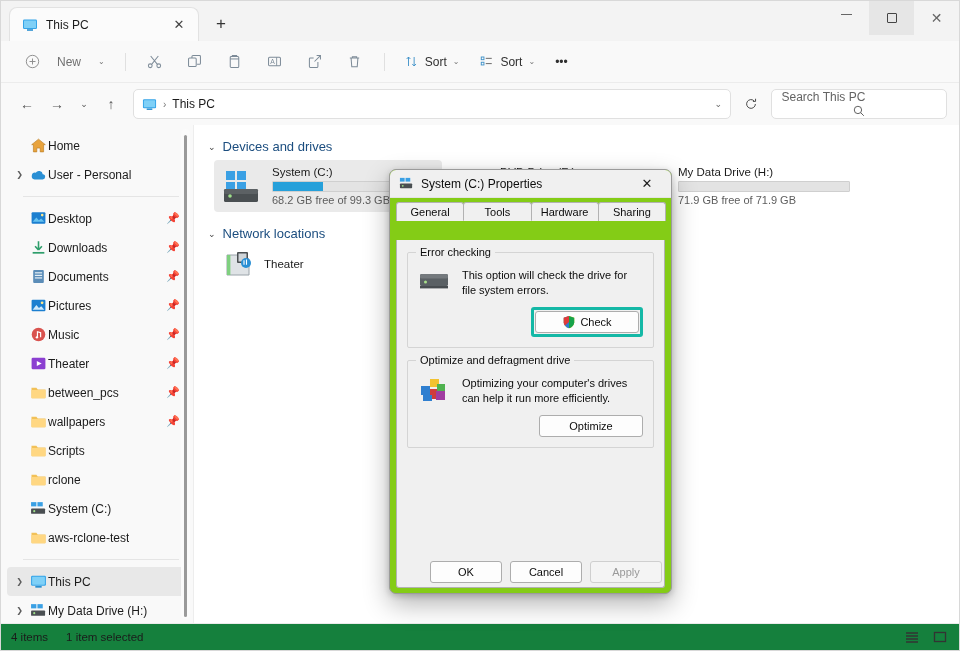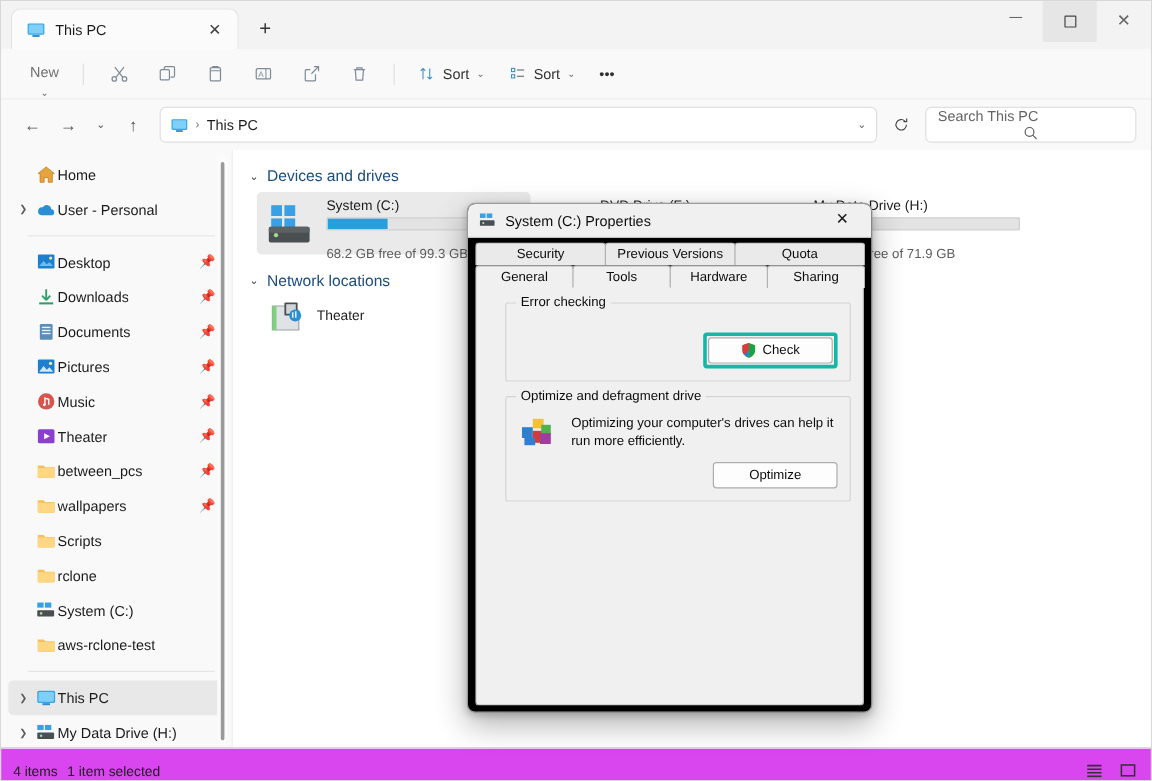--- a/index.html
+++ b/index.html
@@ -54,23 +54,23 @@
   .wc-x { font-size: 14px; color: #666; font-family: "DejaVu Sans", sans-serif; }
 
   
   .cmdbar {
     position: absolute; top: 40px; left: 0; right: 0; height: 42px;
     background: #f9f9f9;
     display: flex; align-items: center; padding-left: 14px; gap: 2px;
     border-bottom: 1px solid #ececec;
   }
   .cmd-new {
-    display: flex; align-items: center; gap: 6px;
+    display: flex; align-items: center; gap: 17px;
     height: 30px; padding: 0 10px; border-radius: 5px;
-    font-size: 12px; color: #707070; flex-direction: column;
+    font-size: 12px; color: #707070;
   }
   .cmd-btn {
     width: 38px; height: 30px; border-radius: 5px;
     display: flex; align-items: center; justify-content: center;
     color: #7d8b98;
   }
   .cmd-txtbtn {
     display: flex; align-items: center; gap: 6px;
     height: 30px; padding: 0 9px; border-radius: 5px;
     font-size: 12px; color: #303030;
@@ -164,40 +164,40 @@
   .drive.sel { background: #eaeaea; }
   .drive-icon { width: 40px; flex: 0 0 40px; padding-top: 3px; }
   .drive-meta { flex: 1; min-width: 0; }
   .drive-name { font-size: 11.5px; color: #1b1b1b; white-space: nowrap; overflow: hidden; }
   .drive-bar {
     height: 11px; margin-top: 3px;
     background: #e3e3e3; border: 1px solid #cfcfcf; border-radius: 1px;
     position: relative; overflow: hidden;
   }
   .drive-bar > i { display: block; height: 100%; background: #26a0da; }
-  .drive-free { font-size: 11px; color: #5d5d5d; margin-top: 14px; white-space: nowrap; }
+  .drive-free { font-size: 11px; color: #5d5d5d; margin-top: 2px; white-space: nowrap; }
   .netitem {
     display: flex; align-items: center; gap: 8px;
     margin-left: 14px; margin-top: 6px; font-size: 11.5px; color: #1b1b1b;
   }
 
   
   .statusbar {
     position: absolute; left: 0; right: 0; bottom: 0; height: 27px;
-    background: #d946ef; border-top: 1px solid #ebebeb;
-    display: flex; align-items: flex-end; padding: 0 10px;
-    font-size: 11.5px; color: #1b1b1b; gap: 8px;
+    background: #15803d; border-top: 1px solid #ebebeb;
+    display: flex; align-items: center; padding: 0 10px;
+    font-size: 11.5px; color: #1b1b1b; gap: 18px;
   }
   .statusbar .sright { margin-left: auto; display: flex; gap: 10px; align-items: center; }
   .viewtoggle { width: 18px; height: 16px; display: flex; align-items: center; justify-content: center; color: #333; }
 
   
   .dialog {
-    position: absolute; left: 388px; top: 168px; width: 338px; height: 425px;
-    background: #000000;
+    position: absolute; left: 388px; top: 168px; width: 283px; height: 425px;
+    background: #84cc16;
     border: 1px solid #9b9b9b;
     border-radius: 7px;
     box-shadow: 0 10px 26px rgba(0,0,0,.30), 0 2px 6px rgba(0,0,0,.18);
     font-family: "Liberation Sans", sans-serif;
     overflow: hidden;
   }
   .dlg-title {
     height: 28px; background: #f0f0f0;
     display: flex; align-items: center; gap: 7px; padding: 0 4px 0 9px;
     border-bottom: 1px solid #e4e4e4;
@@ -216,21 +216,21 @@
     border: 1px solid #b2b2b2; border-bottom: none;
     border-radius: 3px 3px 0 0;
     margin-right: -1px;
   }
   .tabrow.back .dtab { background: #eaeaea; }
   .dtab.active { background: #f0f0f0; border-bottom: 1px solid #f0f0f0; position: relative; z-index: 3; }
   .panel {
     margin: 0 6px; height: 348px;
     background: #f0f0f0; border: 1px solid #b2b2b2; border-top: none;
     border-radius: 0 0 3px 3px;
-    position: relative; padding: 12px 10px 0 24px;
+    position: relative; padding: 12px 10px 0 10px;
   }
   .groupbox {
     border: 1px solid #d4d4d4; border-radius: 2px;
     position: relative; padding: 14px 10px 10px 10px; margin-bottom: 12px;
   }
   .groupbox > legend {
     position: absolute; top: -7px; left: 8px; background: #f0f0f0;
     padding: 0 4px; font-size: 11px; color: #0c0c0c;
   }
   .gb-row { display: flex; gap: 10px; }
@@ -685,37 +685,43 @@
           <rect x="7" y="2" width="5" height="4" fill="#3aa0e4"></rect>
           <rect x="1" y="8" width="13" height="5" rx="0.8" fill="#4a4f52"></rect>
           <circle cx="4" cy="10.5" r="1" fill="#9fe08a"></circle>
         </svg>
       </span>
       <span class="dt-text">System (C:) Properties</span>
       <span class="dlg-close">✕</span>
     </div>
 
     <div class="tabs">
-      <div class="tabrow back" id="tabrow-back">
-          <div class="dtab">Security</div>
-          <div class="dtab">Previous Versions</div>
-          <div class="dtab">Quota</div>
-        </div>
       <div class="tabrow" id="tabrow-front">
           <div class="dtab">General</div>
           <div class="dtab active">Tools</div>
           <div class="dtab">Hardware</div>
           <div class="dtab">Sharing</div>
         </div>
     </div>
 
     <div class="panel">
 
       <fieldset class="groupbox">
         <legend>Error checking</legend>
+        <div class="gb-row">
+          <div class="gb-icon">
+            <svg width="32" height="24" viewBox="0 0 32 24">
+              <rect x="2" y="5" width="28" height="12" rx="1.6" fill="#5a6064"></rect>
+              <rect x="2" y="5" width="28" height="4.5" rx="1.6" fill="#74797d"></rect>
+              <rect x="2" y="17" width="28" height="2.4" fill="#474c50"></rect>
+              <circle cx="7.5" cy="13" r="1.5" fill="#a8e08a"></circle>
+            </svg>
+          </div>
+          <div class="gb-text">This option will check the drive for file system errors.</div>
+        </div>
         <div class="btnrow">
           <span class="redbox">
             <button class="winbtn" style="min-width:104px">
               <span>
                 <svg width="14" height="14" viewBox="0 0 16 16">
                   <path d="M8 1 14 3v5.2C14 11.6 11.3 14 8 15.2 4.7 14 2 11.6 2 8.2V3z" fill="#f0c419"></path>
                   <path d="M8 1 14 3v5.2C14 11.6 11.3 14 8 15.2z" fill="#16a34a"></path>
                   <path d="M8 1 2 3v5.2C2 11.6 4.7 14 8 15.2z" fill="#2d7dd2"></path>
                   <path d="M8 1 2 3v5.2C2 9.8 2.6 11 3.4 12L8 8z" fill="#e03a3a"></path>
                 </svg>
@@ -742,14 +748,25 @@
           <div class="gb-text">Optimizing your computer's drives can help it run more efficiently.</div>
         </div>
         <div class="btnrow">
           <button class="winbtn" style="min-width:104px">
             <span>Optimize</span>
           </button>
         </div>
       </fieldset>
     </div>
 
+    <div class="dlg-footer">
+      <button class="winbtn">
+        <span>OK</span>
+      </button>
+      <button class="winbtn">
+        <span>Cancel</span>
+      </button>
+      <button class="winbtn disabled">
+        <span>Apply</span>
+      </button>
+    </div>
   </div>
 </div>
 
 </body></html>

